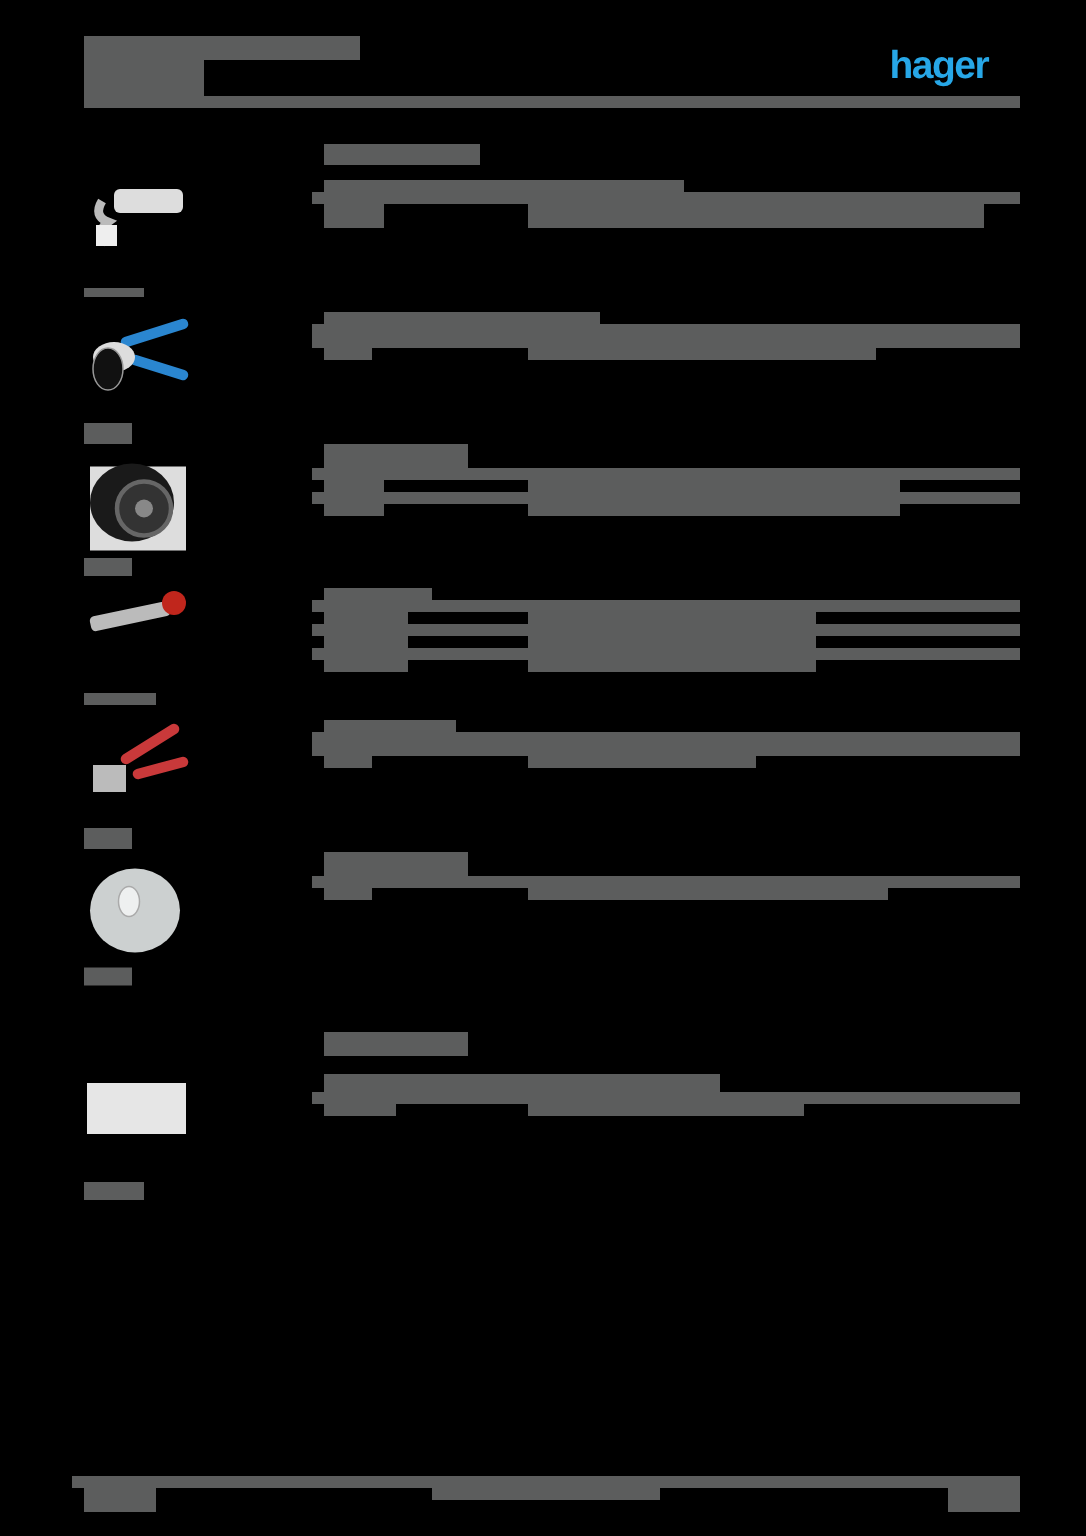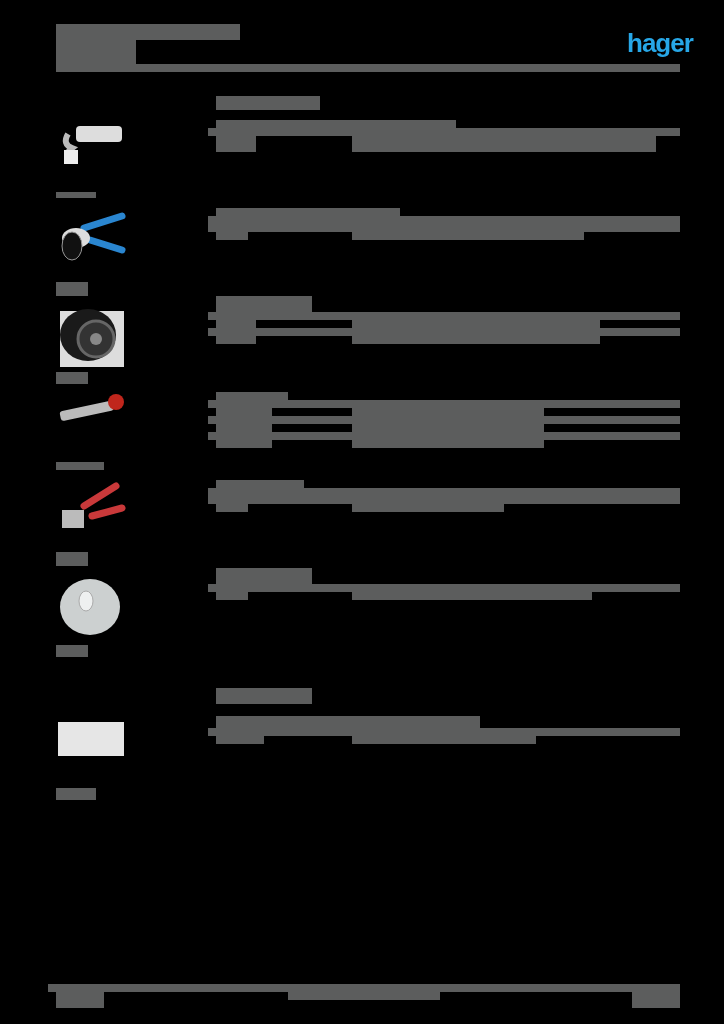--- a/index.html
+++ b/index.html
@@ -1,19 +1,19 @@
 <!DOCTYPE html>
 <html><head>
 <meta charset="utf-8">
 <style>
   html,body{margin:0;padding:0;background:#000;}
   body{width:724px;height:1024px;position:relative;overflow:hidden;font-family:"Liberation Sans",sans-serif;}
   .blk{position:absolute;background:#5c5d5d;}
   .rule{position:absolute;background:#5c5d5d;height:3px;}
-  .logo{position:absolute;left:627px;top:28px;width:84px;height:30px;color:#27a7e7;font-weight:bold;font-size:26px;line-height:30px;letter-spacing:-1px;}
+  .logo{position:absolute;left:593px;top:28px;width:84px;height:30px;color:#27a7e7;font-weight:bold;font-size:26px;line-height:30px;letter-spacing:-1px;}
   .img{position:absolute;overflow:hidden;}
 </style>
 </head>
 <body>
 
 <div>
   <div class="blk" style="left:56px;top:24px;width:184px;height:16px;" title="[redacted]"></div>
   <div class="blk" style="left:56px;top:40px;width:80px;height:24px;" title="[redacted]"></div>
   <div class="logo">hager</div>
   <div class="rule" style="left:56px;top:64px;width:624px;height:8px;"></div>

